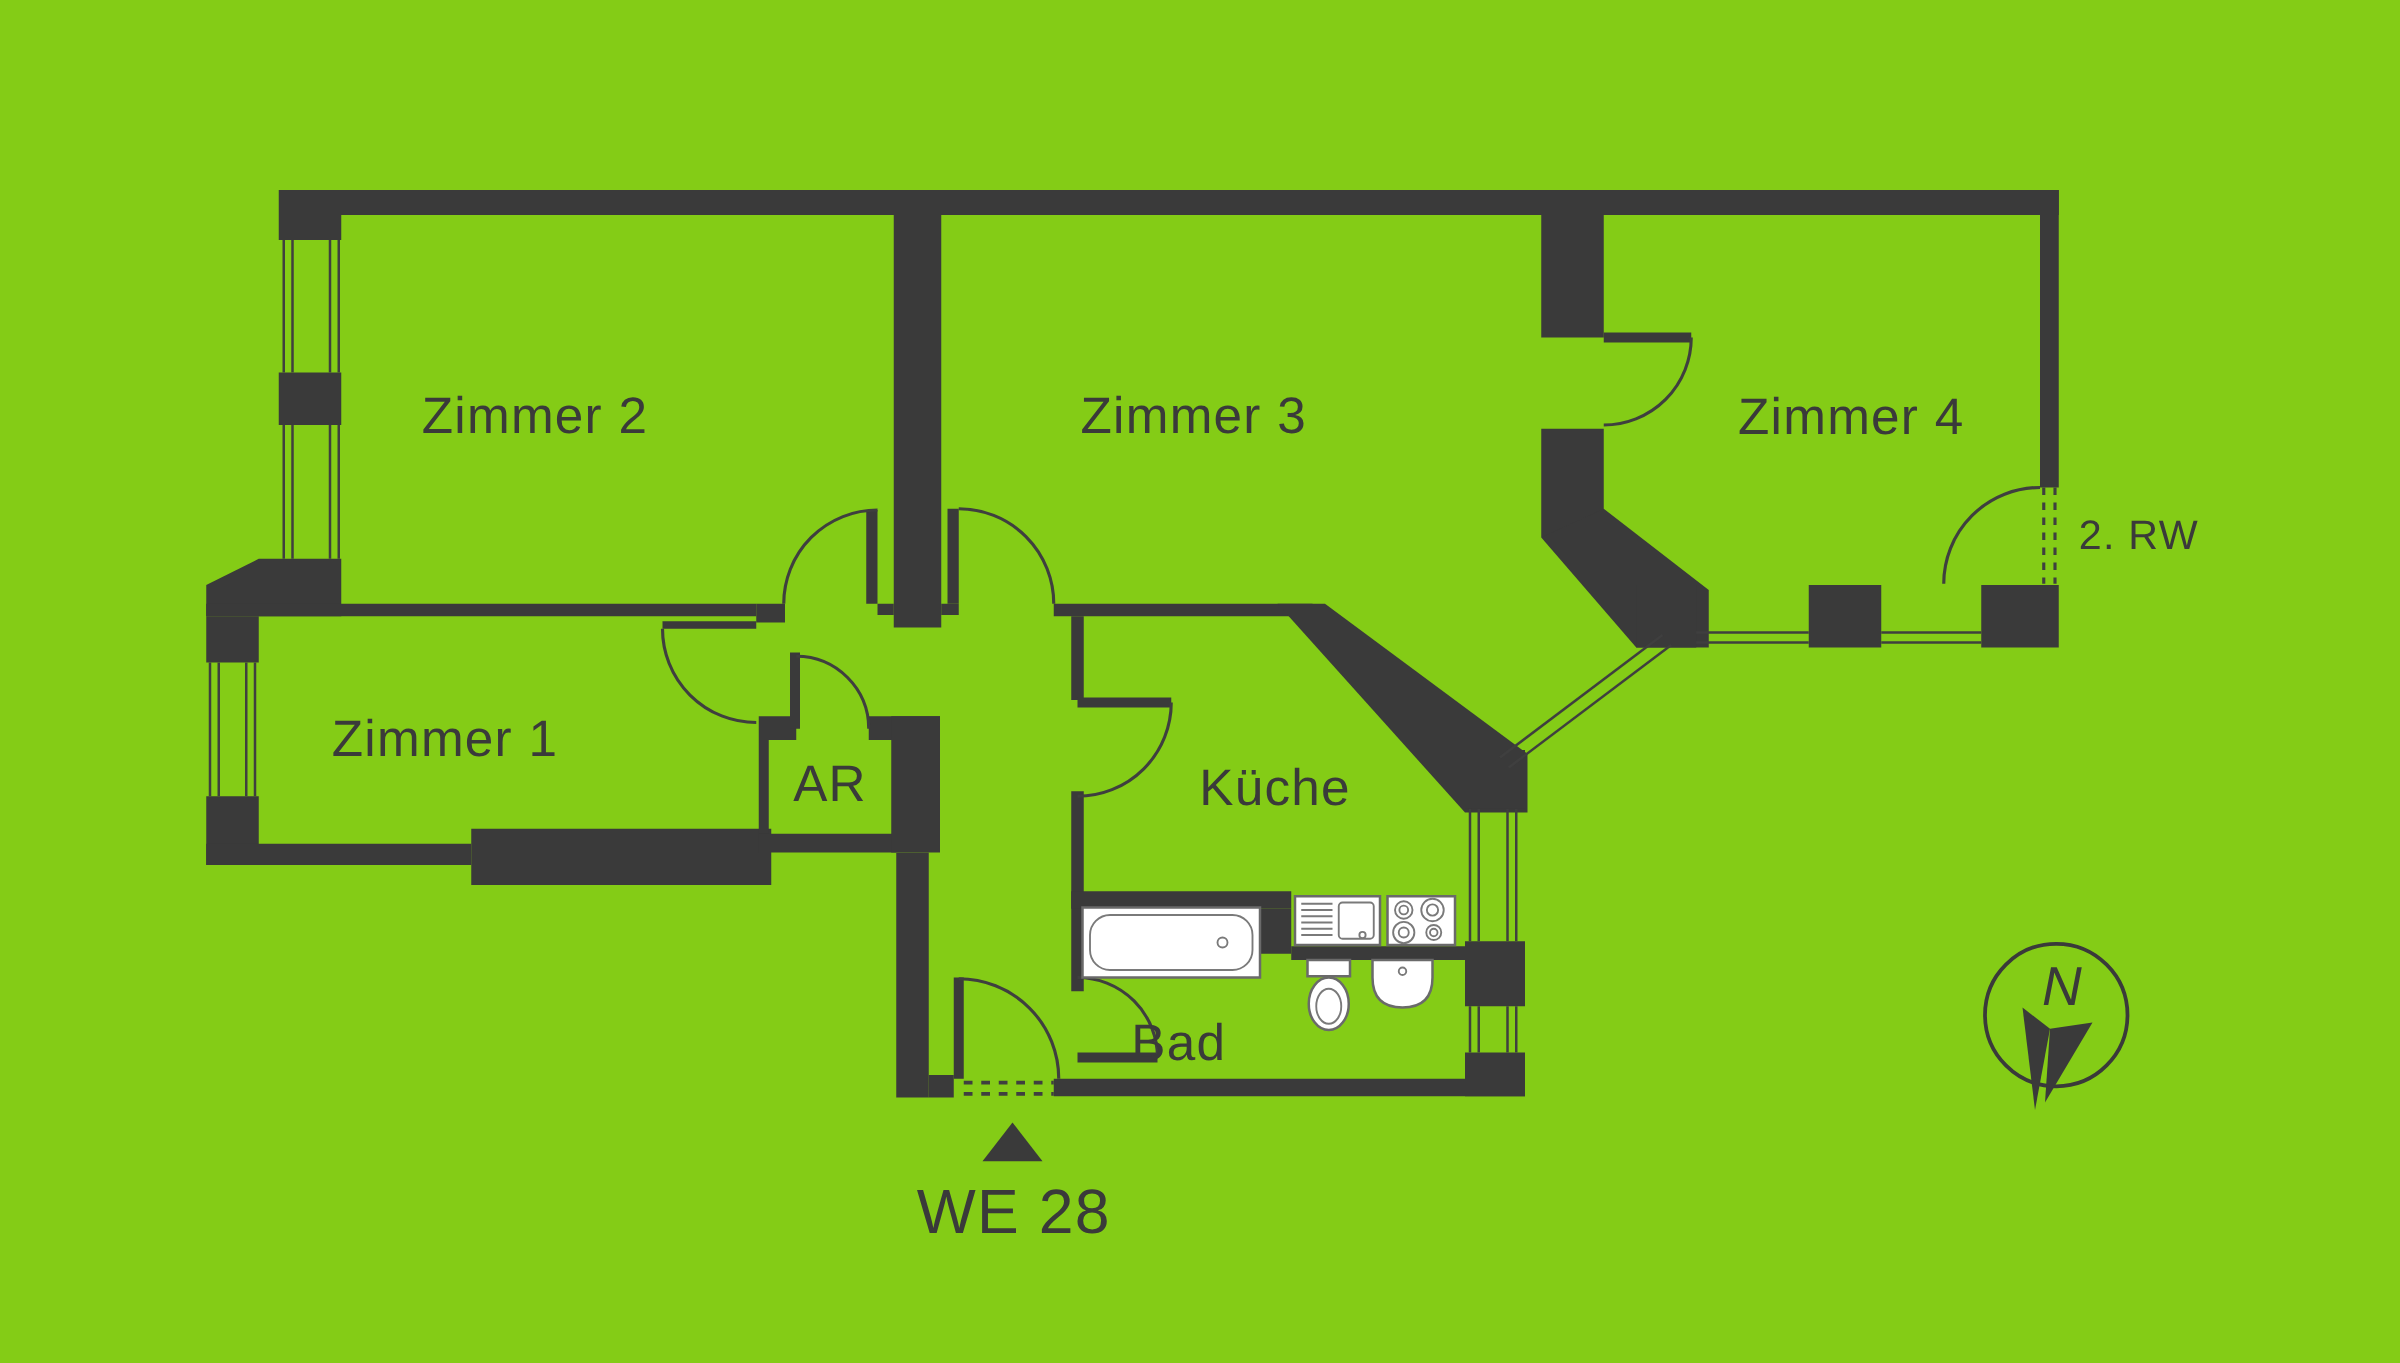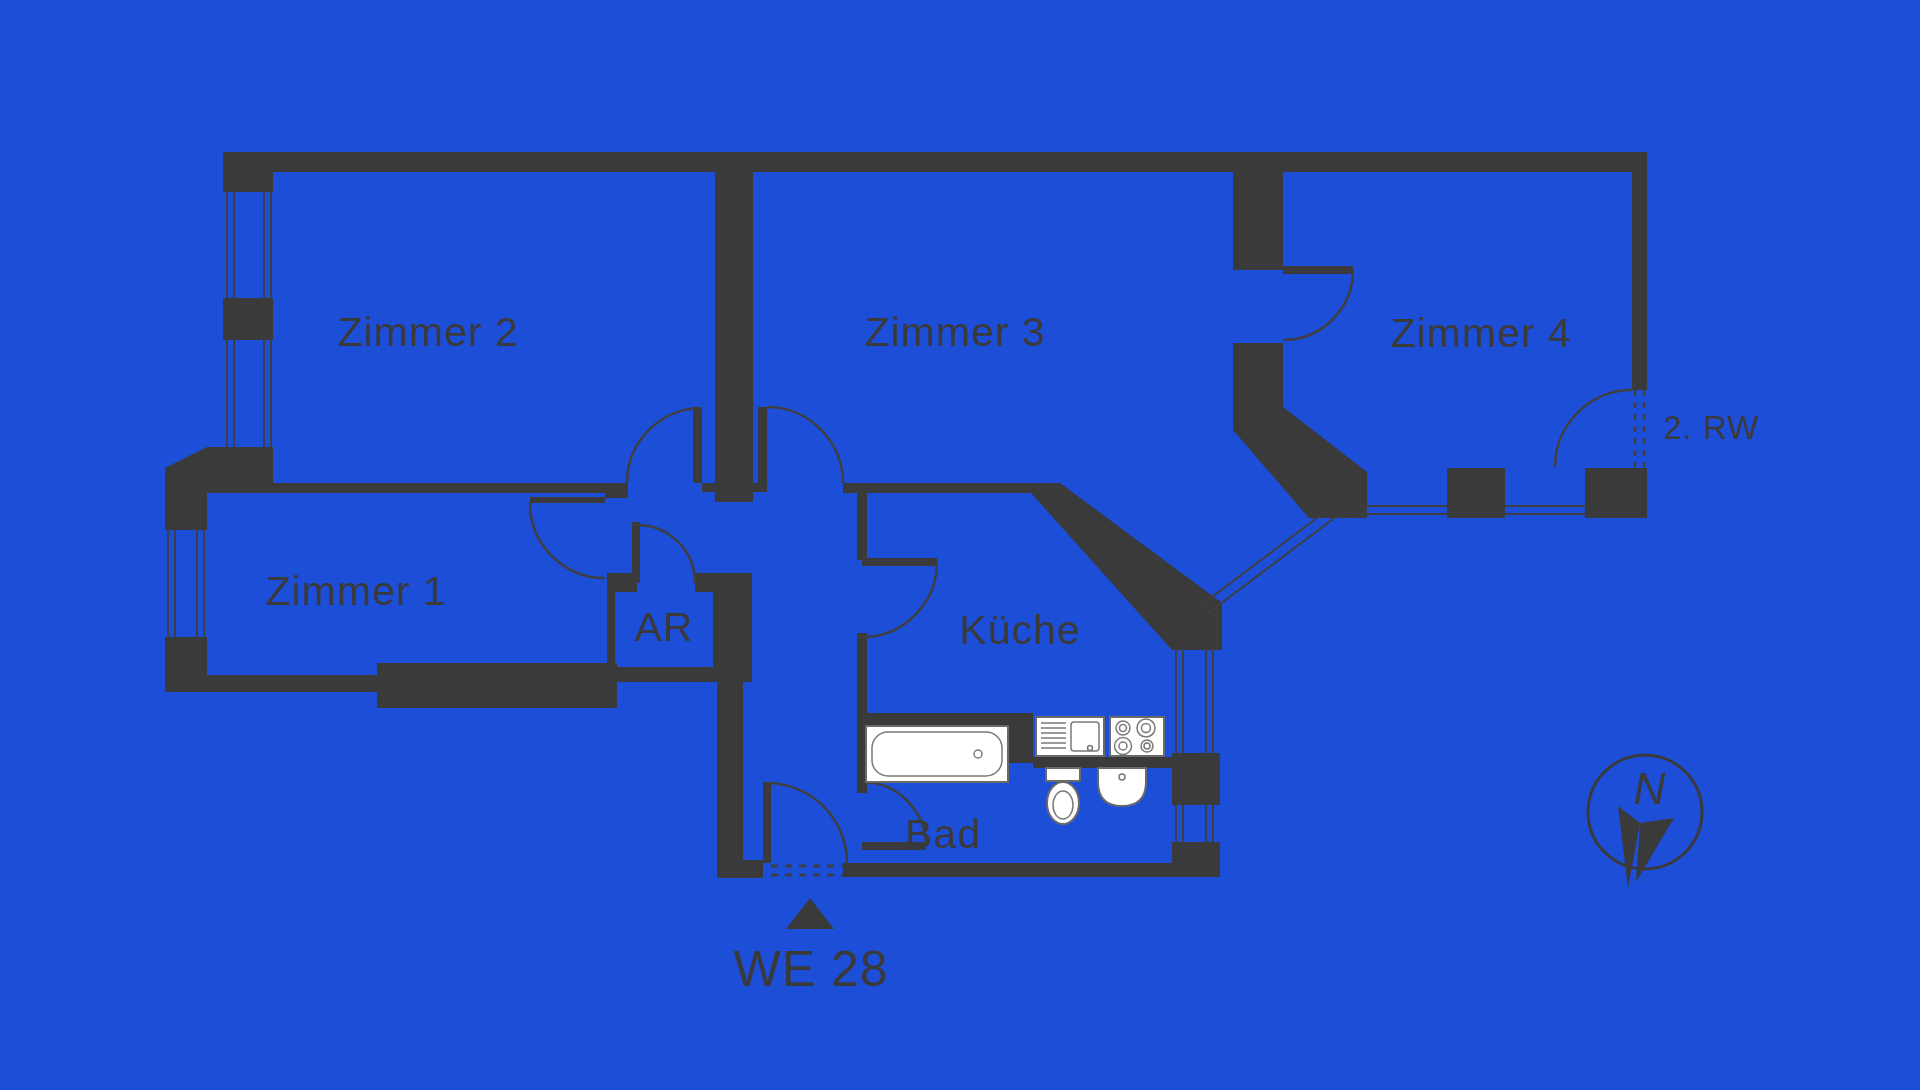--- a/index.html
+++ b/index.html
@@ -1,20 +1,20 @@
 <!DOCTYPE html>
 <html><head>
 <meta charset="utf-8">
 <style>
   html, body { margin: 0; padding: 0; background: #ffffff; }
   .stage {
     position: relative;
     width: 1920px;
     height: 1090px;
-    background: #1d4ed8;
+    background: #84cc16;
     overflow: hidden;
     font-family: "Liberation Sans", sans-serif;
   }
   svg text {
     font-family: "Liberation Sans", sans-serif;
     fill: #3a3a3a;
     letter-spacing: 1px;
   }
   .room-label { font-size: 41px; }
   .unit-label { font-size: 50px; }

